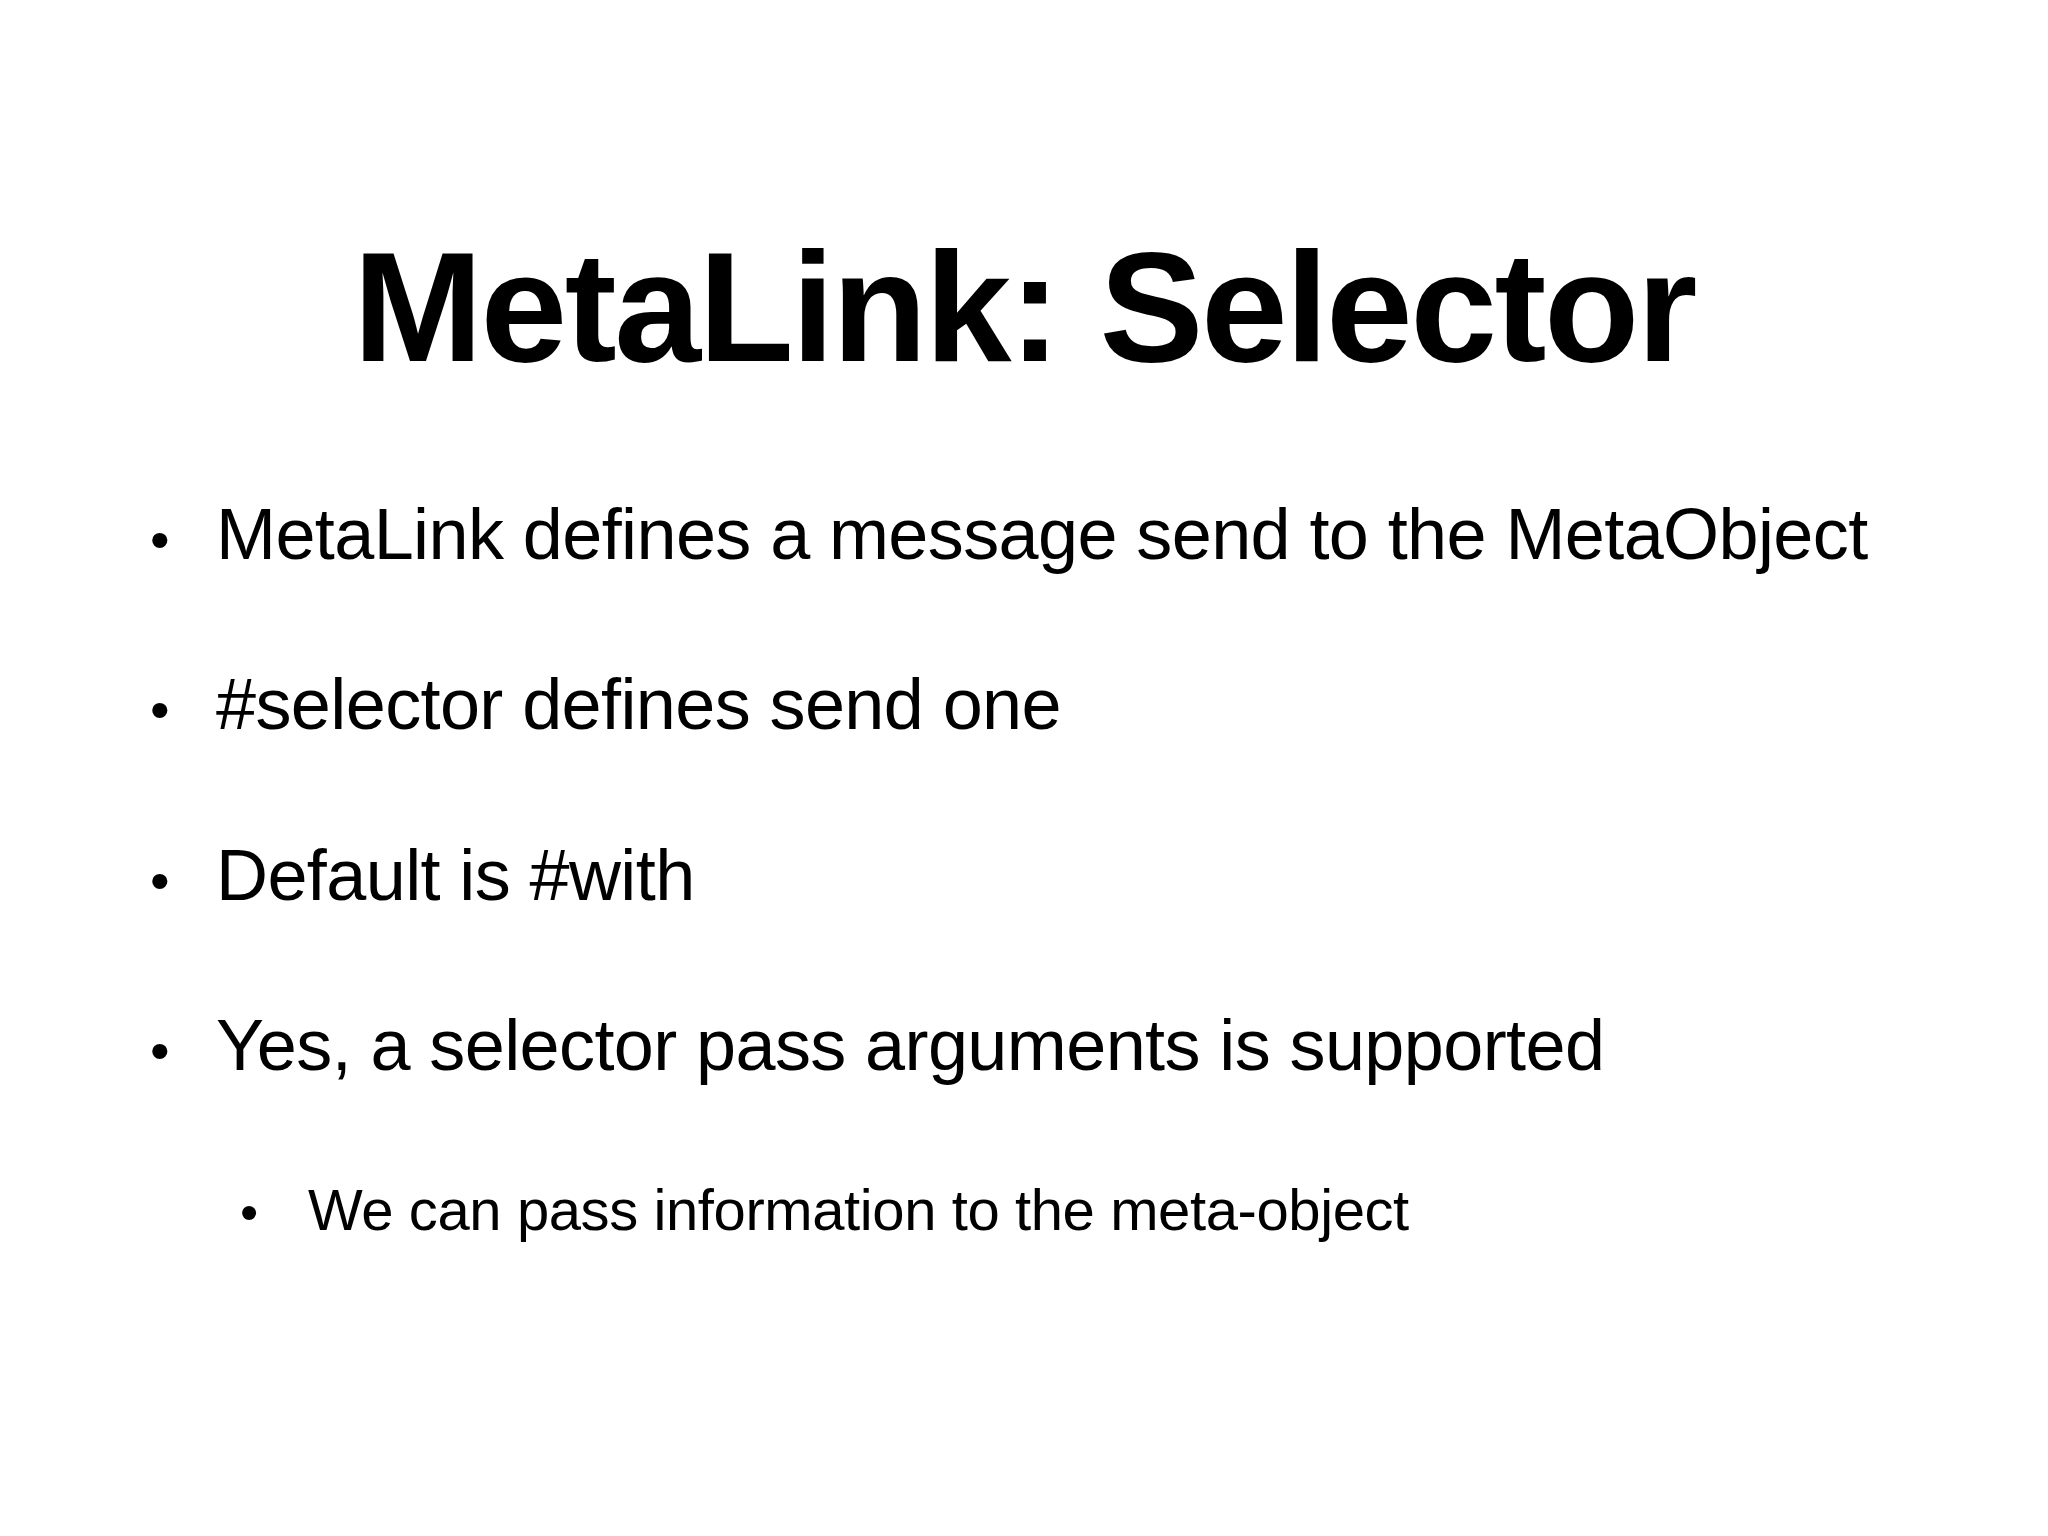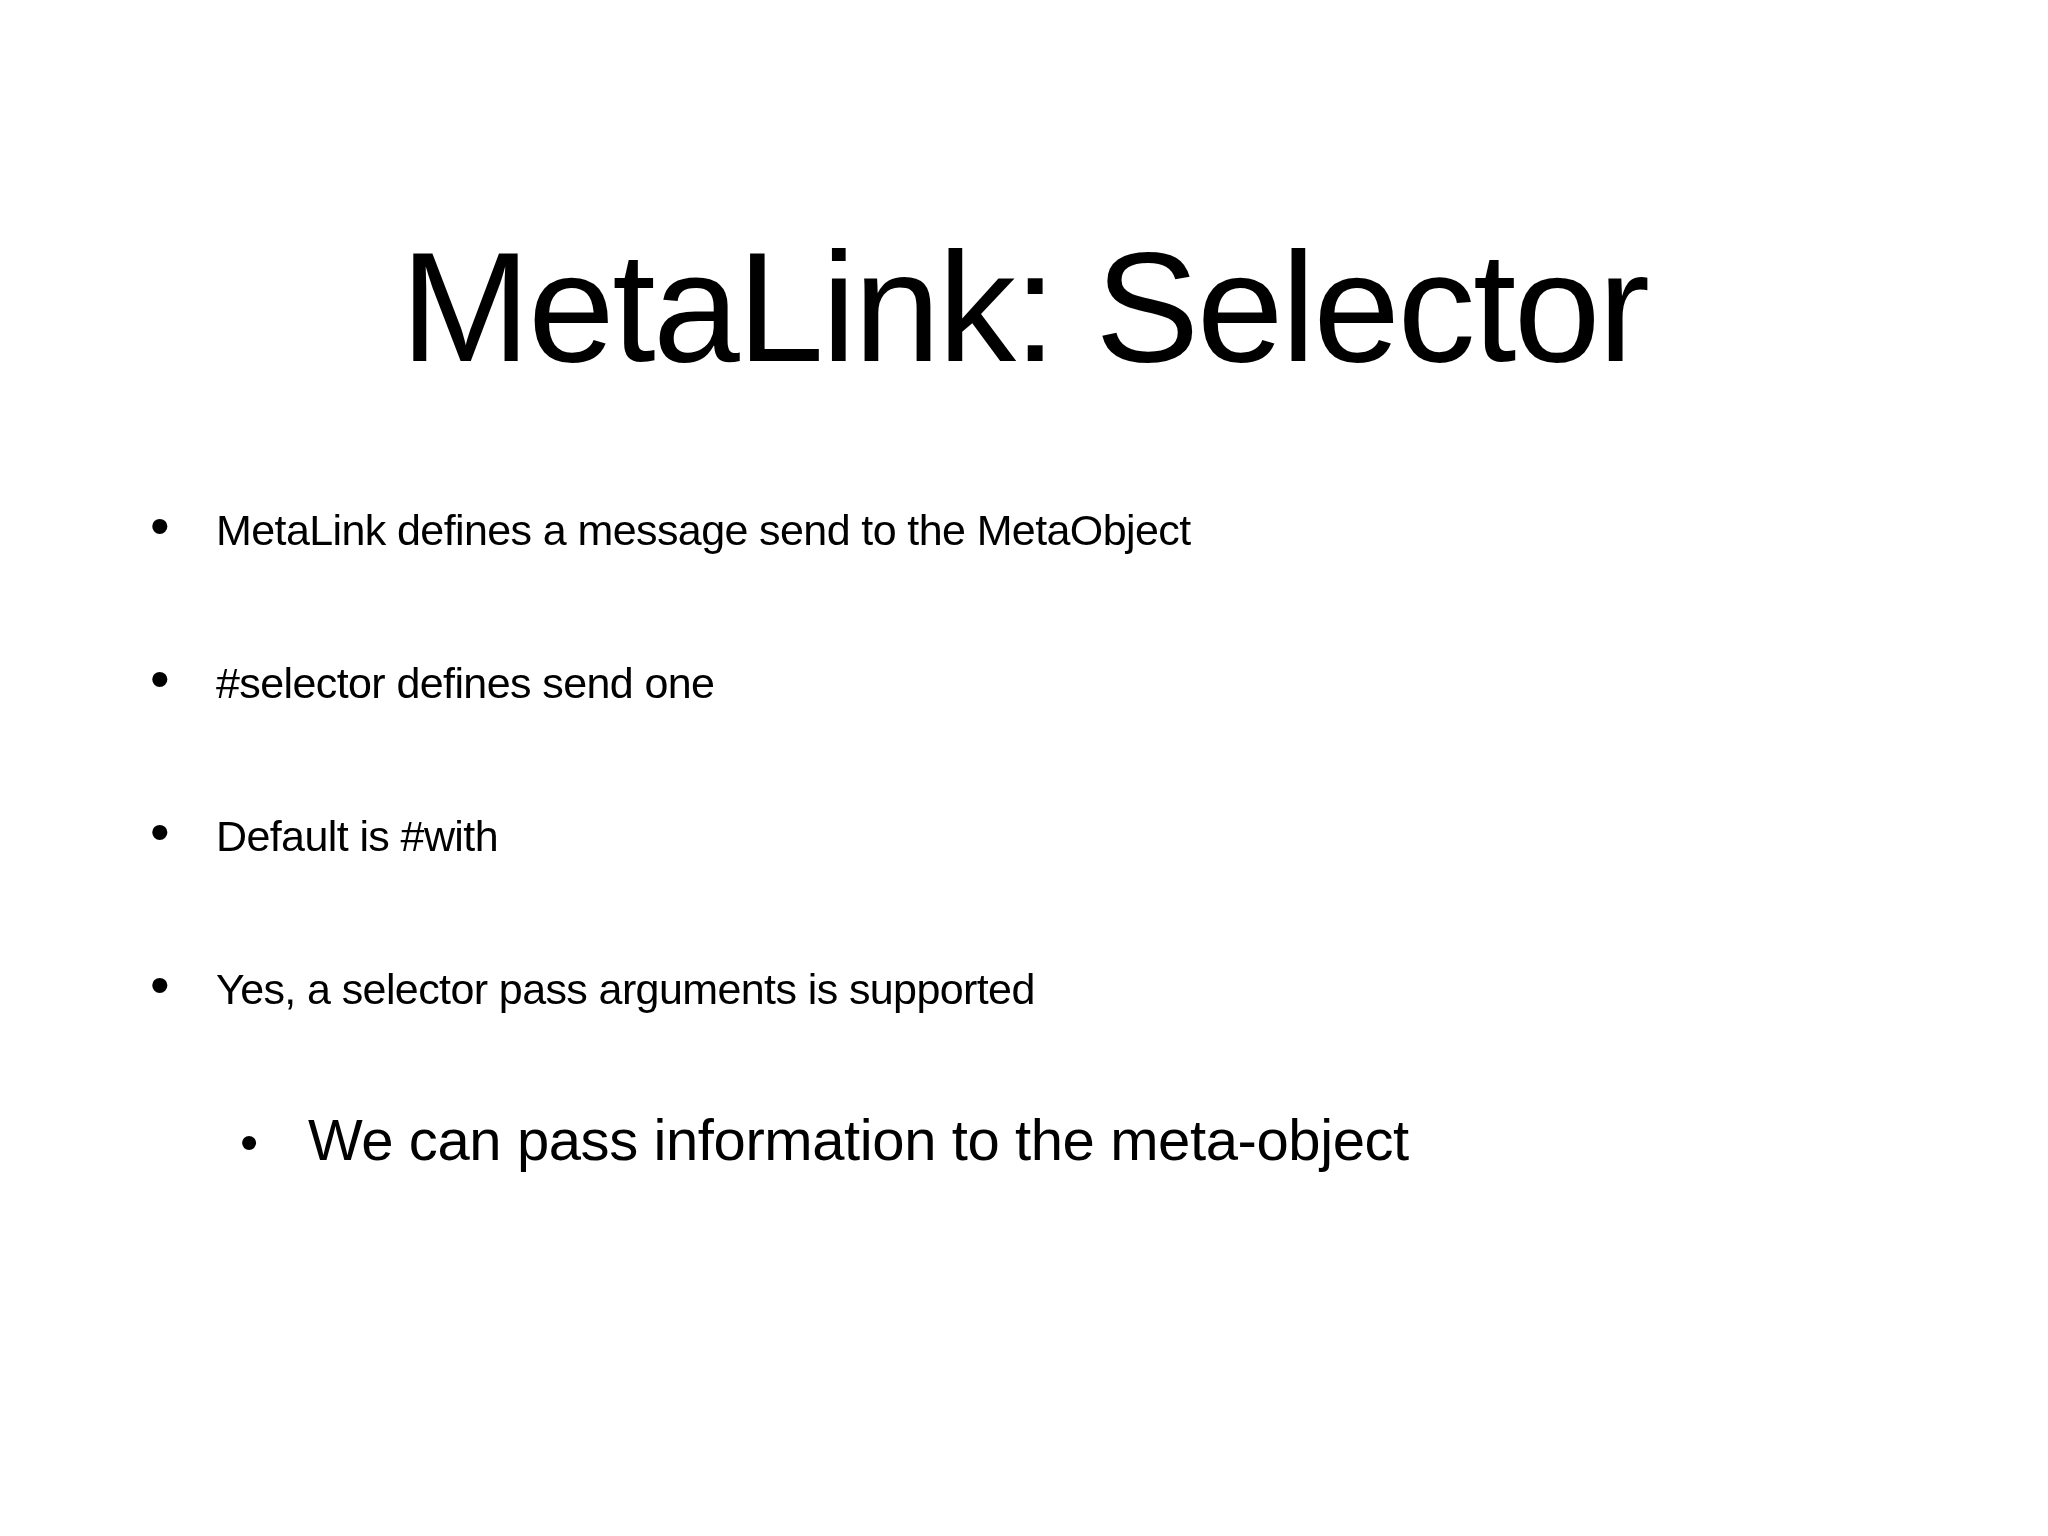--- a/index.html
+++ b/index.html
@@ -25,21 +25,21 @@
   }
 
   
   .slide-title {
     position: absolute;
     left: 0;
     top: 118px;
     width: 2048px;
     text-align: center;
     font-size: 156px;
-    font-weight: 400;
+    font-weight: 700;
     line-height: 1.08;
     letter-spacing: -2.5px;
     color: #000000;
     white-space: nowrap;
   }
 
   
   .body-list {
     position: absolute;
     left: 150px;
@@ -75,21 +75,21 @@
     display: inline-block;
   }
 
   .level-2 .bullet-marker {
     font-size: 52px;
     width: 68px;
   }
 
   .bullet-text {
     flex: 1 1 auto;
-    font-size: 43px;
+    font-size: 72px;
     font-weight: 400;
     line-height: 1.02;
     letter-spacing: -0.6px;
     color: #000000;
     white-space: nowrap;
   }
 
   .level-2 .bullet-text {
     font-size: 58px;
     letter-spacing: -0.4px;

